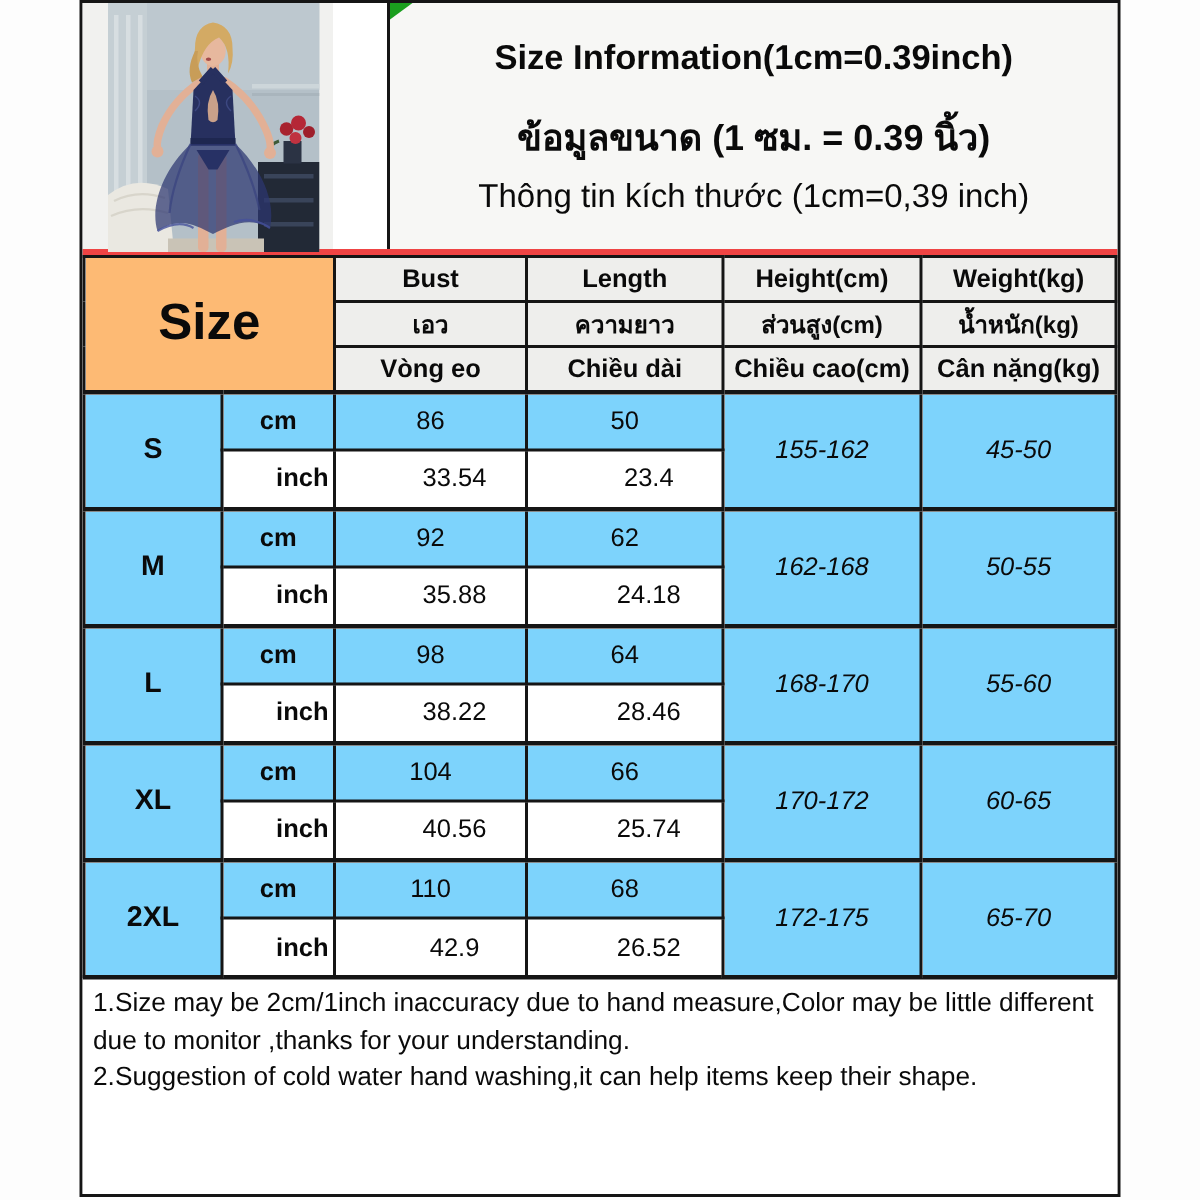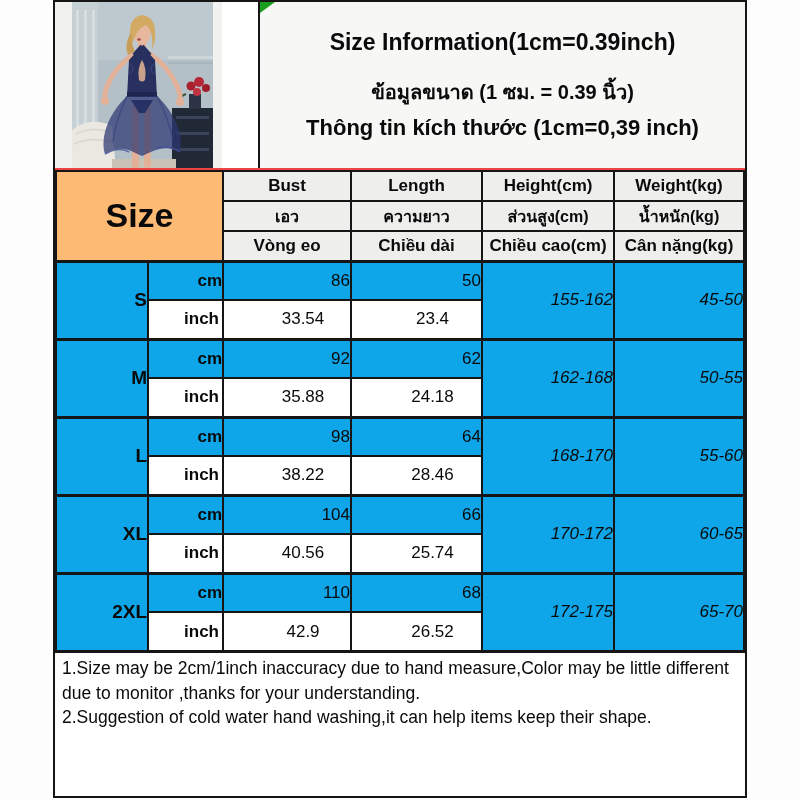--- a/index.html
+++ b/index.html
@@ -12,21 +12,21 @@
   }
   .sheet {
     position: absolute;
     left: 53px; top: 0;
     width: 694px; height: 798px;
     border: 2px solid #151515;
     background: #ffffff;
     overflow: hidden;
   }
   
-  .top-section { display: flex; height: 168px; border-bottom: 2px solid #ef4444; gap: 36px; }
+  .top-section { display: flex; height: 168px; border-bottom: 4px solid #ef4444; gap: 36px; }
   .photo-zone {
     width: 167px; height: 100%;
     background: #f1f1ef;
     position: relative;
     flex: none;
   }
   .product-photo {
     position: absolute; left: 17px; top: 0;
     width: 141px; height: 166px;
     display: block;
@@ -41,22 +41,22 @@
     gap: 7px;
     text-align: center;
   }
   .green-corner {
     position: absolute; top: 0; left: 0;
     width: 0; height: 0;
     border-top: 11px solid #1a9e1e;
     border-right: 15px solid transparent;
   }
   .title-en  { font-size: 23px; font-weight: bold; }
-  .title-th  { font-size: 20px; font-weight: bold; margin-top: 13px; }
-  .title-vi  { font-size: 22px; font-weight: bold; }
+  .title-th  { font-size: 24px; font-weight: bold; margin-top: 13px; }
+  .title-vi  { font-size: 22px; font-weight: normal; }
   
   table.size-table {
     border-collapse: collapse;
     table-layout: fixed;
     width: 100%;
   }
   .size-table td {
     border: 2px solid #151515;
     text-align: center;
     vertical-align: middle;
@@ -69,21 +69,21 @@
   .hdr td { background: #eeeeec; font-weight: bold; }
   .hdr-th td { font-size: 16px; }
   td.size-cell {
     background: #fdba74;
     font-size: 34px; font-weight: bold;
   }
   td.size-label {
     background: #d9d9d7;
     font-weight: bold; font-size: 19px;
   }
-  tr.cm-row td { background: #0ea5e9; border-top-width: 3px; text-align: right; }
+  tr.cm-row td { background: #7dd3fc; border-top-width: 3px; }
   tr.inch-row td { background: #ffffff; padding-left: 32px; }
   tr.cm-row td.unit, tr.inch-row td.unit { font-weight: bold; }
   td.range { background: #efefed; font-style: italic; }
   
   .attention {
     height: 150px;
     background: #ffffff;
     border-top: 1px solid #151515;
     padding: 3px 7px 0 7px;
     font-size: 17.5px;

